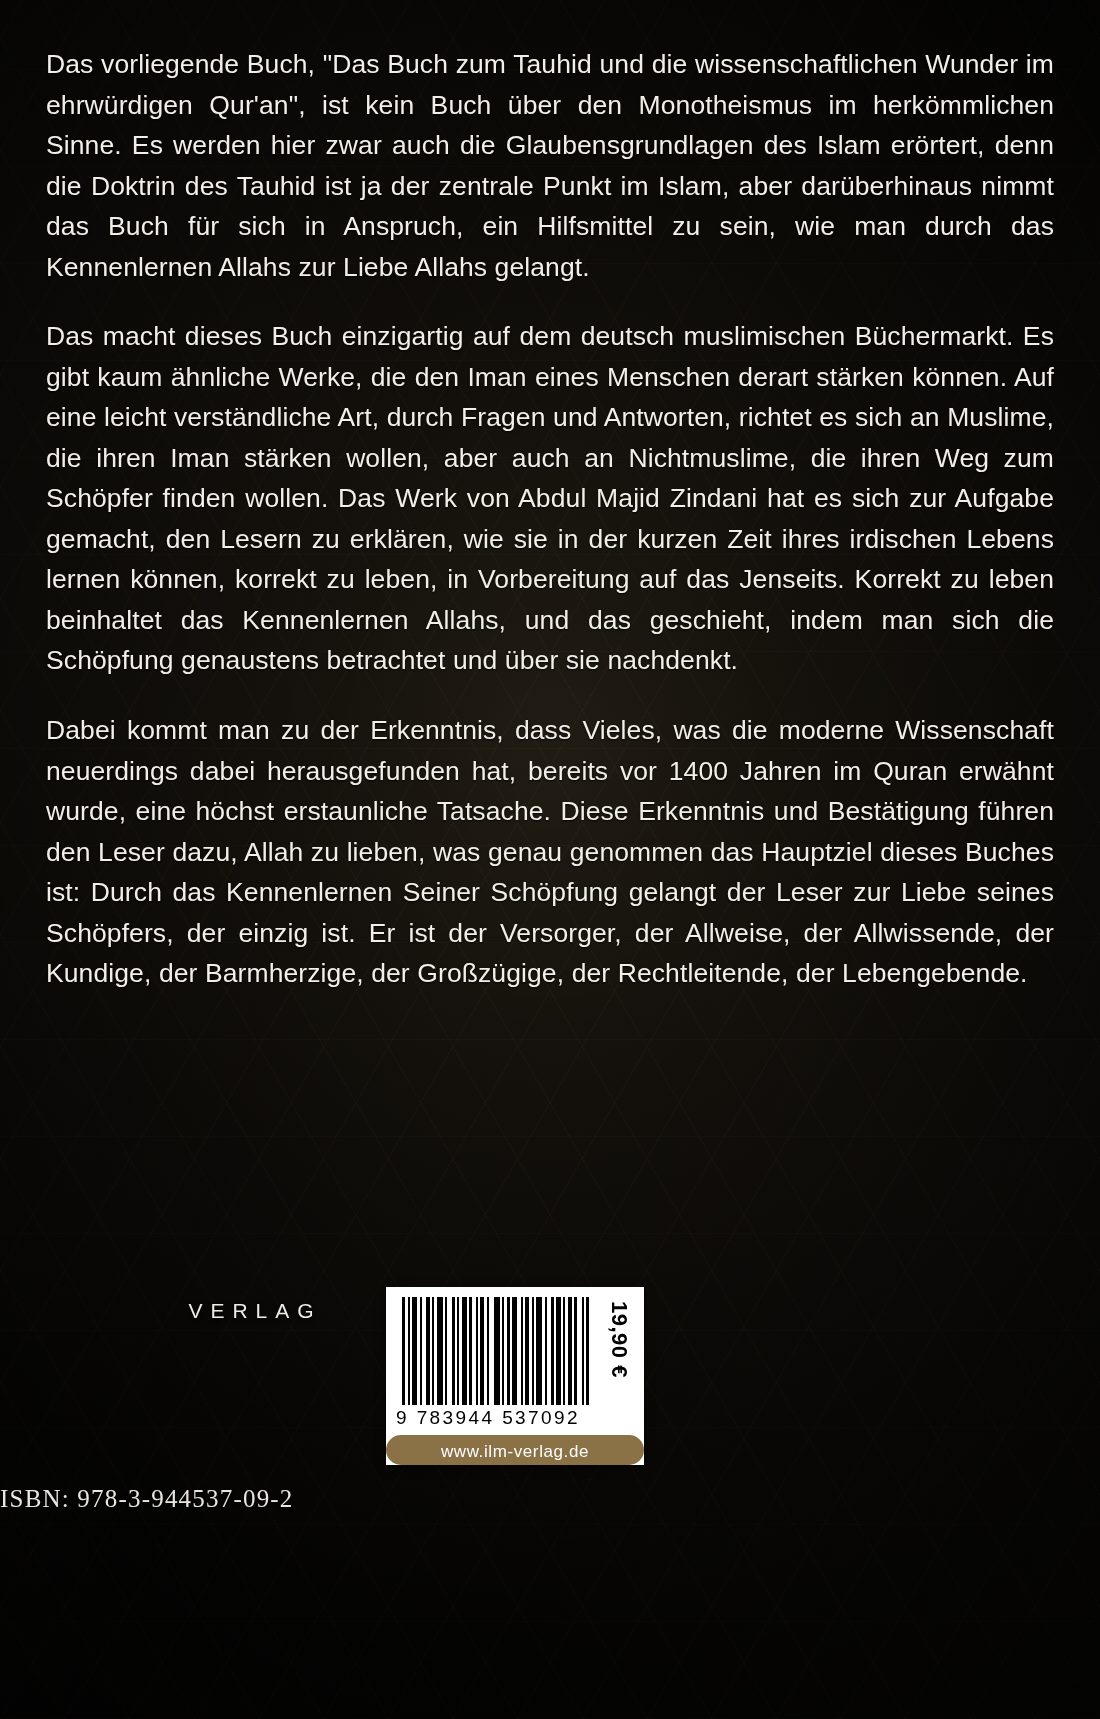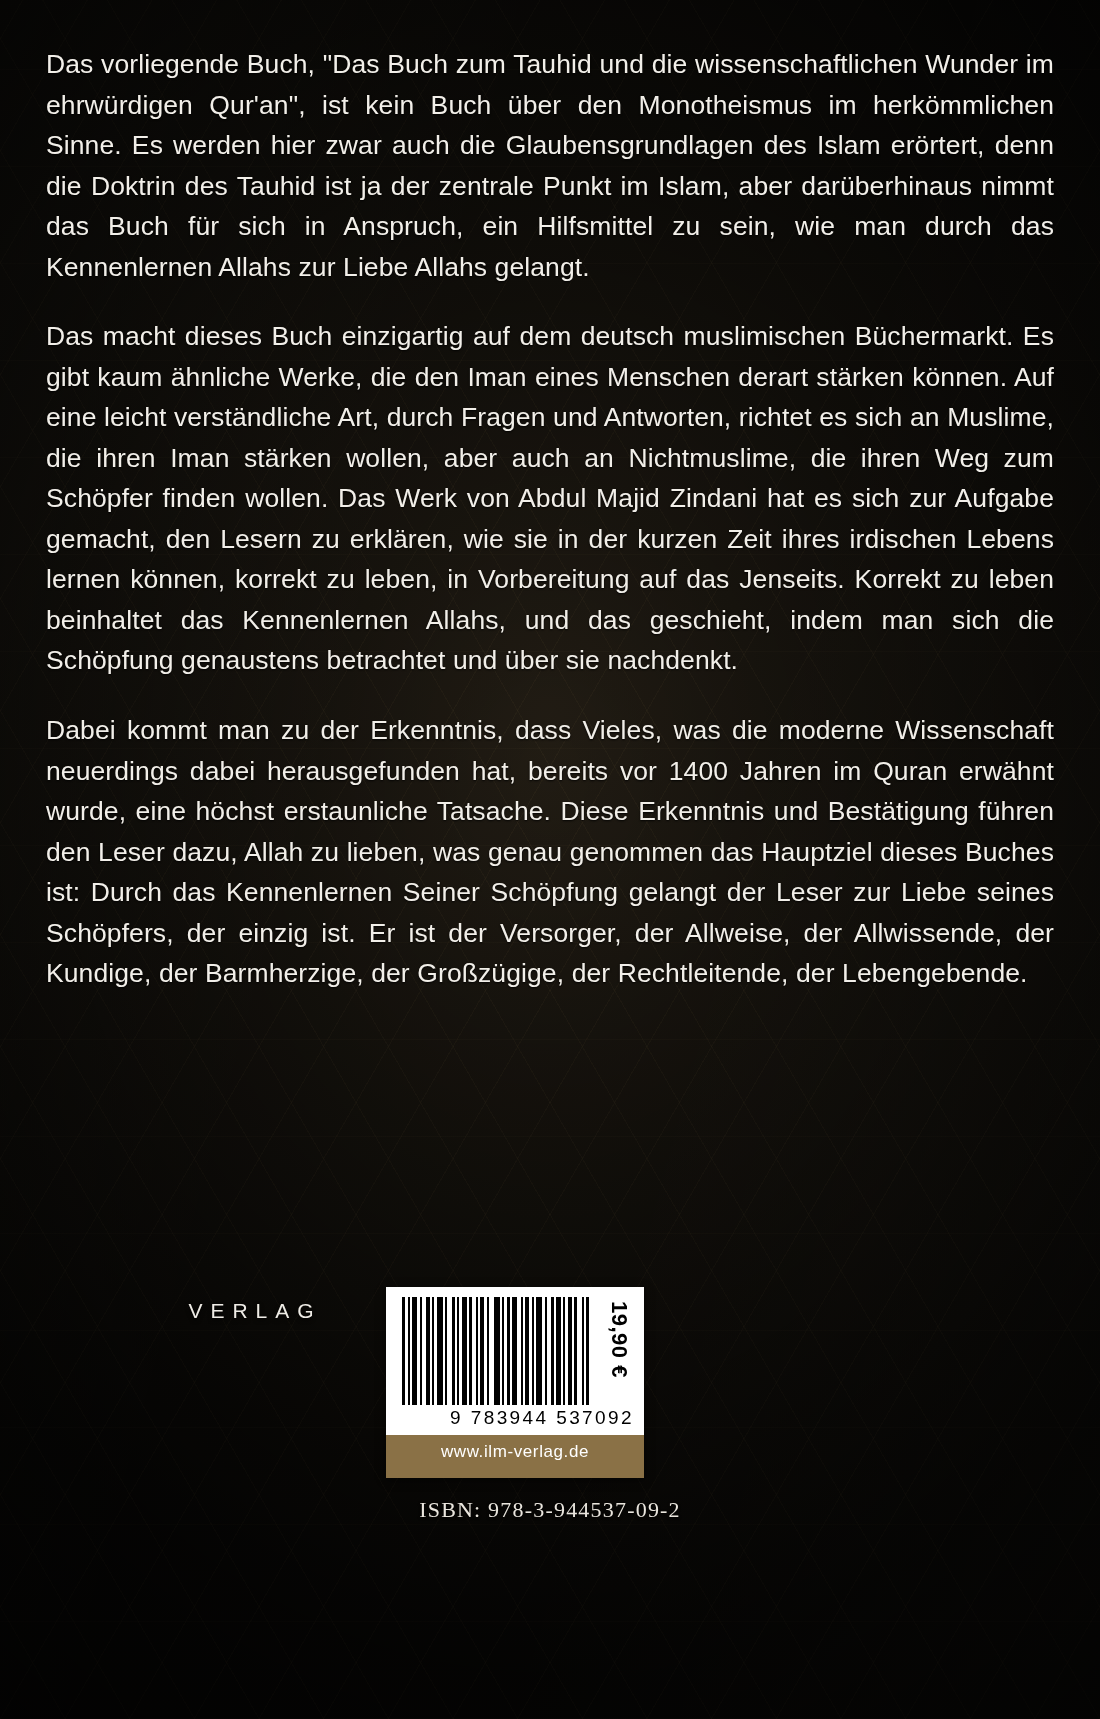--- a/index.html
+++ b/index.html
@@ -130,49 +130,49 @@
     right: 2px;
     top: 4px;
     writing-mode: vertical-rl;
     font-size: 22px;
     font-weight: 700;
     color: #000;
     letter-spacing: 0.5px;
     font-family: "Liberation Sans", sans-serif;
   }
   .barcode-digits {
-    text-align: right;
+    text-align: left;
     font-size: 19px;
     letter-spacing: 2.4px;
     color: #000;
     font-family: "Liberation Sans", sans-serif;
     padding: 2px 0 6px 0;
   }
   .barcode-url {
     background: #8a7146;
     color: #ffffff;
     text-align: center;
     font-size: 17px;
-    padding: 7px 0 16px 0;
+    padding: 7px 0 3px 0;
     letter-spacing: 0.6px;
     margin: 0 -10px;
+    border-radius: 15px;
   }
 
   .isbn-line {
     position: absolute;
     left: 0;
     right: 0;
     top: 206px;
-    text-align: center;
+    text-align: left;
     color: #eae6de;
     font-family: "Liberation Serif", serif;
-    font-size: 22px;
+    font-size: 25px;
     letter-spacing: 1.2px;
     text-shadow: 0 1px 3px rgba(0,0,0,0.85);
-    margin-top: 12px;
   }
 </style>
 </head>
 <body>
 
 <div class="cover">
   <div class="bg-pattern"></div>
   <div class="bg-sheen"></div>
   <div class="bg-vignette"></div>
 

